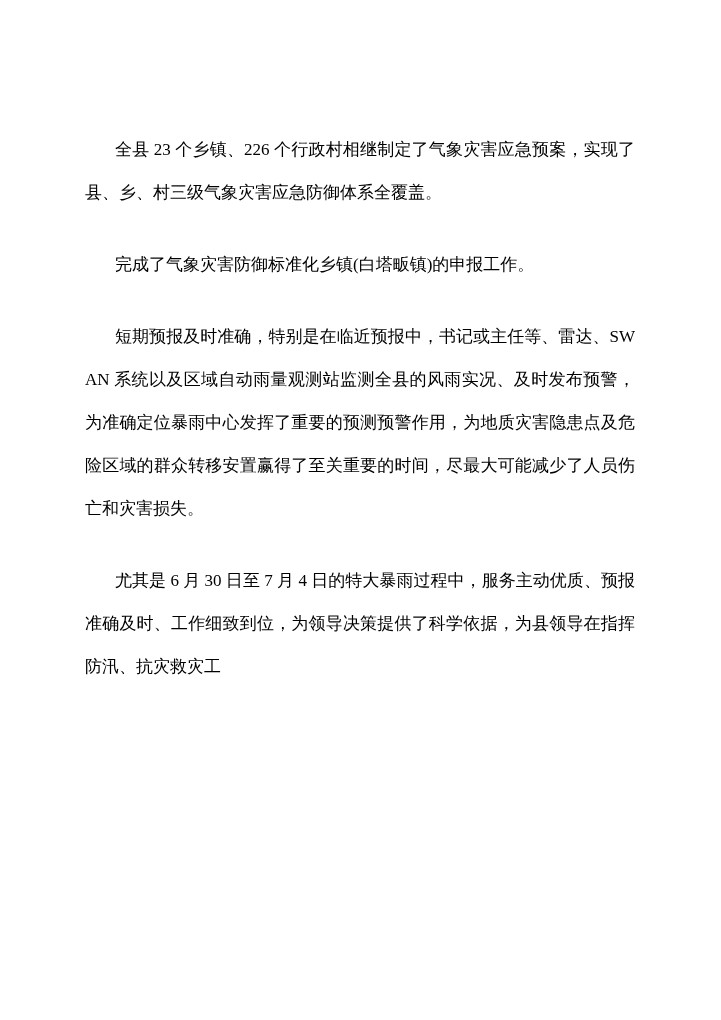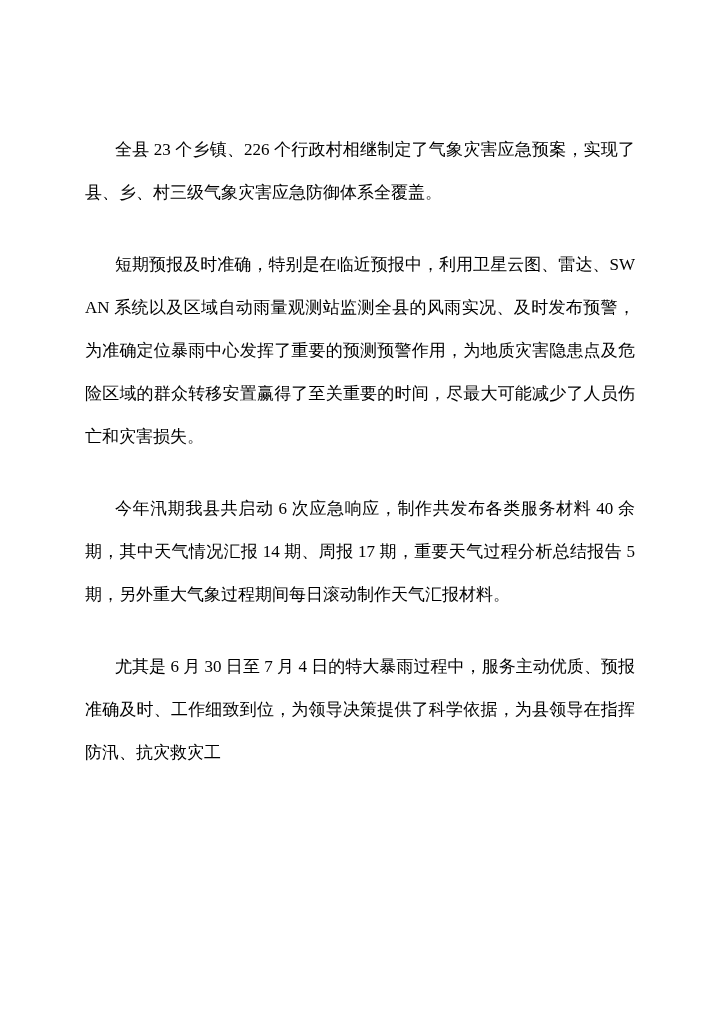--- a/index.html
+++ b/index.html
@@ -29,16 +29,16 @@
   }
   .para:last-child {
     margin-bottom: 0;
   }
 </style>
 </head>
 <body>
 
 <div class="page">
   <p class="para">全县 23 个乡镇、226 个行政村相继制定了气象灾害应急预案，实现了县、乡、村三级气象灾害应急防御体系全覆盖。</p>
-  <p class="para">短期预报及时准确，特别是在临近预报中，利用卫星云图、雷达、SWAN 系统以及区域自动雨量观测站监测全县的风雨实况、及时发布预警，为准确定位暴雨中心发挥了重要的预测预警作用，为地质灾害隐患点及危险区域的群众转移安置赢得了至关重要的时间，尽最大可能减少了人员伤亡和灾害损失。</p>
-  <p class="para">今年汛期我县共启动 6 次应急响应，制作共发布各类服务材料 40 余期，其中天气情况汇报 14 期、周报 17 期，重要天气过程分析总结报告 5 期，另外重大气象过程期间每日滚动制作天气汇报材料。</p>
+  <p class="para">完成了气象灾害防御标准化乡镇(白塔畈镇)的申报工作。</p>
+  <p class="para">短期预报及时准确，特别是在临近预报中，书记或主任等、雷达、SWAN 系统以及区域自动雨量观测站监测全县的风雨实况、及时发布预警，为准确定位暴雨中心发挥了重要的预测预警作用，为地质灾害隐患点及危险区域的群众转移安置赢得了至关重要的时间，尽最大可能减少了人员伤亡和灾害损失。</p>
   <p class="para">尤其是 6 月 30 日至 7 月 4 日的特大暴雨过程中，服务主动优质、预报准确及时、工作细致到位，为领导决策提供了科学依据，为县领导在指挥防汛、抗灾救灾工</p>
 </div>
 
 </body></html>

